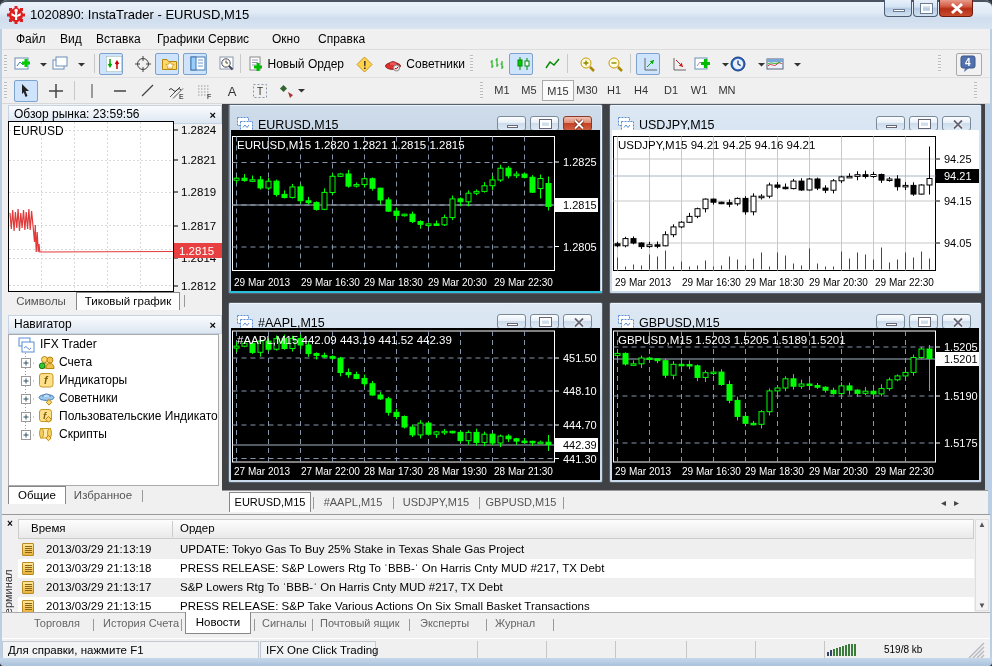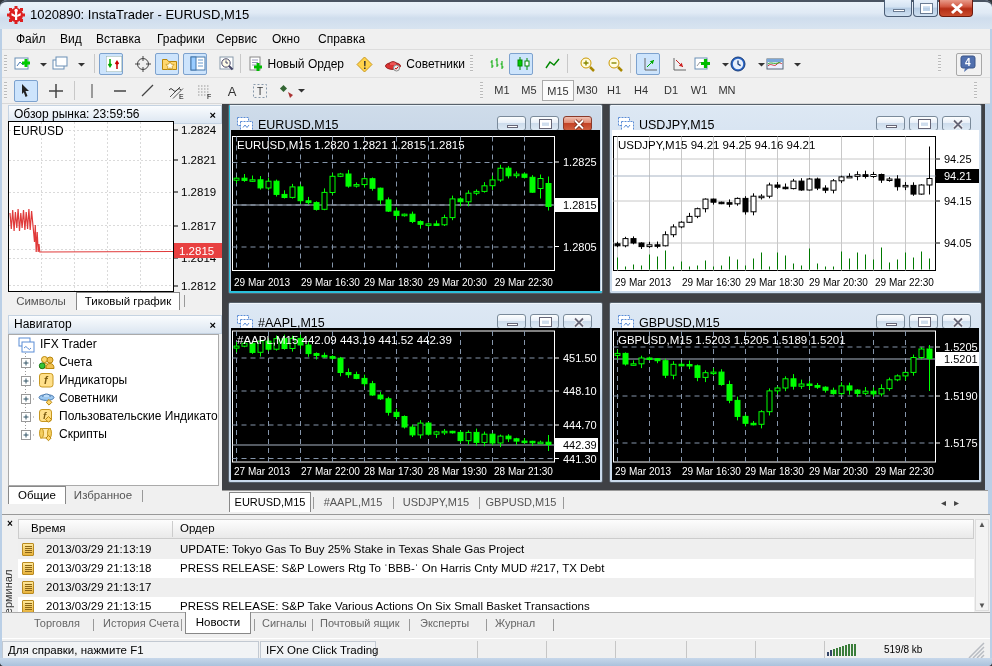--- a/index.html
+++ b/index.html
@@ -53,21 +53,21 @@
 <div class="win7btn" style="left:939px;top:0;width:34px;height:17px;background:linear-gradient(#e89b8a 0%,#d35a44 40%,#b52e16 55%,#c94d2e 100%);border-color:#6e1a0d">
     <svg class="abs" style="left:10px;top:2px" width="14" height="13">
       <path d="M2,2 L12,11 M12,2 L2,11" stroke="#fff" stroke-width="3"></path>
     </svg>
   </div>
 <div class="abs" style="left:2px;top:29px;width:988px;height:21px;background:#f0f0f0;border-bottom:1px solid #ddd"></div>
 <div class="menu" style="left:16px">Файл</div>
 <div class="menu" style="left:60px">Вид</div>
 <div class="menu" style="left:96px">Вставка</div>
 <div class="menu" style="left:157px">Графики</div>
-<div class="menu" style="left:216px">Сервис</div>
+<div class="menu" style="left:208px">Сервис</div>
 <div class="menu" style="left:272px">Окно</div>
 <div class="menu" style="left:318px">Справка</div>
 <div class="abs" style="left:2px;top:50px;width:988px;height:28px;background:#f0f0f0;border-bottom:1px solid #e0e0e0"></div>
 <div class="grip" style="left:4px;top:55px"></div>
 <svg class="abs" style="left:14px;top:56px" width="34" height="18">
 <rect x="1" y="2" width="13" height="11" fill="#fff" stroke="#6a8fb5"></rect>
     <path d="M3,10 L6,6 L9,9 L12,4" stroke="#4a7ab0" fill="none"></path>
 <path d="M8,7 h8 M12,3 v8" stroke="#0c0" stroke-width="3"></path>
     <path d="M26,7 l3.5,3.5 3.5,-3.5 z" fill="#333"></path>
   </svg>
@@ -984,20 +984,21 @@
     <span style="position:absolute;left:162px">UPDATE: Tokyo Gas To Buy 25% Stake in Texas Shale Gas Project</span>
   </div>
 <div class="newsrow" style="top:559px;background:#fff">
     <div class="nicon"></div>
     <span style="position:absolute;left:28px">2013/03/29 21:13:18</span>
     <span style="position:absolute;left:162px">PRESS RELEASE: S&amp;P Lowers Rtg To ˈBBB-ˈ On Harris Cnty MUD #217, TX Debt</span>
   </div>
 <div class="newsrow" style="top:578px;background:#efefef">
     <div class="nicon"></div>
     <span style="position:absolute;left:28px">2013/03/29 21:13:17</span>
+    <span style="position:absolute;left:162px">S&amp;P Lowers Rtg To ˈBBB-ˈ On Harris Cnty MUD #217, TX Debt</span>
   </div>
 <div class="newsrow" style="top:597px;background:#fff">
     <div class="nicon"></div>
     <span style="position:absolute;left:28px">2013/03/29 21:13:15</span>
     <span style="position:absolute;left:162px">PRESS RELEASE: S&amp;P Take Various Actions On Six Small Basket Transactions</span>
   </div>
 <div class="abs" style="left:975px;top:519px;width:14px;height:92px;background:#f3f3f3;border:1px solid #ddd">
     <div style="position:absolute;top:0px;left:2px;font-size:8px;color:#555">▲</div>
     <div style="position:absolute;bottom:0px;left:2px;font-size:8px;color:#555">▼</div>
   </div>

